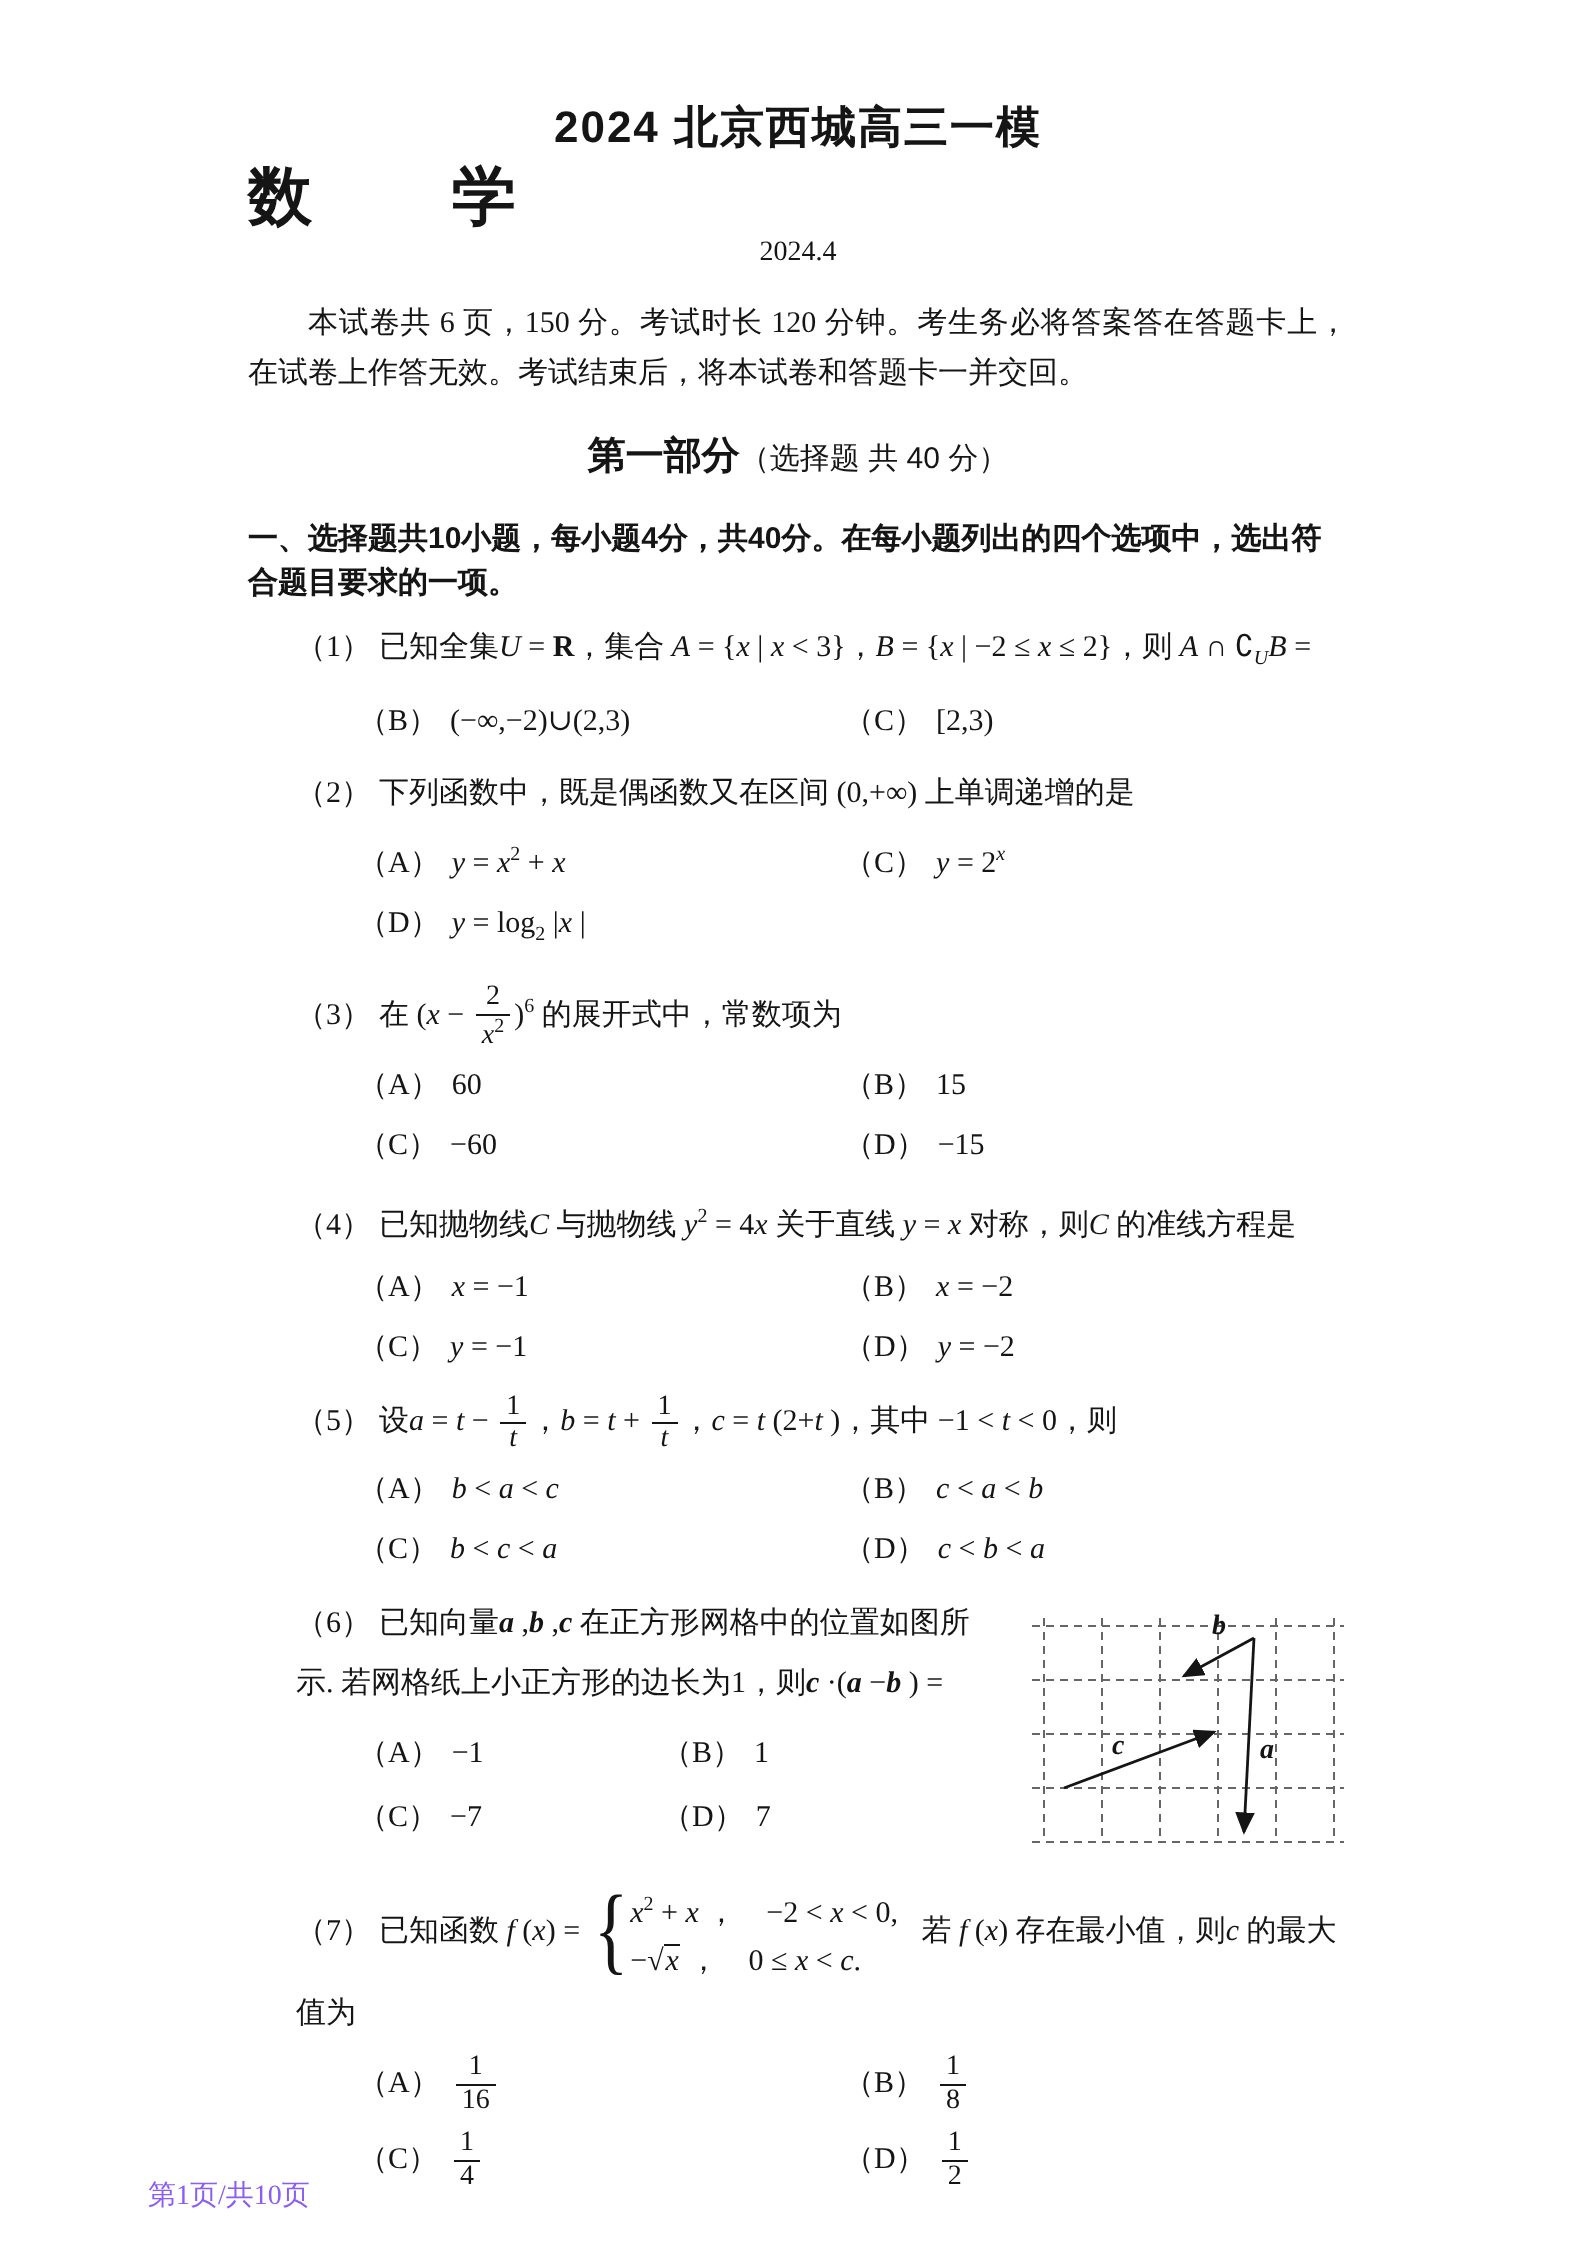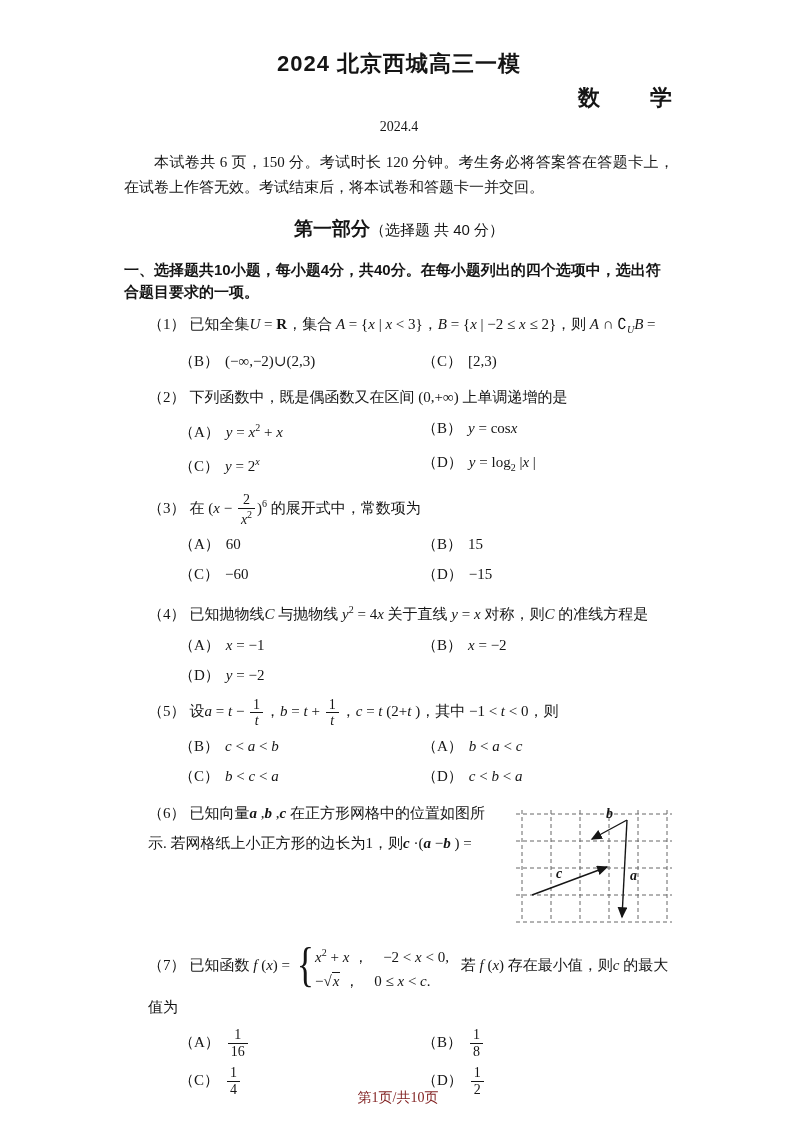--- a/index.html
+++ b/index.html
@@ -11,21 +11,21 @@
     color:#151515;
     font-family:"Liberation Serif","DejaVu Serif",serif;
     font-size:15px;
     box-sizing:border-box;
     padding:50px 58px 0 62px;
     overflow:hidden;
   }
   .hei { font-family:"Liberation Sans","DejaVu Sans",sans-serif; font-weight:bold; }
 
   .title1 { text-align:center; font-size:22px; line-height:28px; letter-spacing:1px; }
-  .title2 { text-align:right; font-size:22px; line-height:34px; margin-top:3px; letter-spacing:2px; }
+  .title2 { text-align:left; font-size:32px; line-height:34px; margin-top:3px; letter-spacing:2px; }
   .date   { text-align:center; font-size:14px; line-height:18px; margin-top:3px; }
 
   .intro {
     margin-top:14px;
     line-height:25px;
     text-indent:2em;
     text-align:justify;
   }
 
   .section-head { text-align:center; margin-top:11px; line-height:28px; }
@@ -86,24 +86,24 @@
   .q6-left { width:470px; }
   .q6-left .q-stem { line-height:30px; }
   .q6-left .options { grid-template-columns:152px 1fr; margin-top:4px; }
   .q6-left .opt { line-height:32px; }
   .q6-fig { margin-left:14px; margin-top:2px; }
 
   .q7 .options .opt { line-height:38px; }
 
   .footer {
     position:absolute;
-    bottom:16px; left:2px; right:0;
-    text-align:center;
+    bottom:16px; left:12px; right:0;
+    text-align:left;
     font-size:14px;
-    color:#7f1d1d;
+    color:#8b5cf6;
   }
 </style>
 </head>
 <body>
 
 <div class="page">
 
   <div class="title1 hei">2024 北京西城高三一模</div>
   <div class="title2 hei">数　　学</div>
   <div class="date">2024.4</div>
@@ -125,21 +125,20 @@
       <span class="opt"><span class="opt-label">（C）</span><span class="opt-text">[2,3)</span></span>
     </div>
   </div>
 
   <div class="question">
     <div class="q-stem">
       <span class="q-num">（2）</span><span class="q-text">下列函数中，既是偶函数又在区间 (0,+∞) 上单调递增的是</span>
     </div>
     <div class="options">
       <span class="opt"><span class="opt-label">（A）</span><span class="opt-text"><i>y</i> = <i>x</i><sup>2</sup> + <i>x</i></span></span>
-      <span class="opt"><span class="opt-label">（B）</span><span class="opt-text"><i>y</i> = cos<i>x</i></span></span>
       <span class="opt"><span class="opt-label">（C）</span><span class="opt-text"><i>y</i> = 2<sup><i>x</i></sup></span></span>
       <span class="opt"><span class="opt-label">（D）</span><span class="opt-text"><i>y</i> = log<sub>2</sub> |<i>x</i> |</span></span>
     </div>
   </div>
 
   <div class="question">
     <div class="q-stem">
       <span class="q-num">（3）</span><span class="q-text">在 (<i>x</i> − <span class="frac">
             <span class="num">2</span>
             <span class="den"><i>x</i><sup>2</sup></span>
@@ -153,47 +152,54 @@
     </div>
   </div>
 
   <div class="question">
     <div class="q-stem">
       <span class="q-num">（4）</span><span class="q-text">已知抛物线<i>C</i> 与抛物线 <i>y</i><sup>2</sup> = 4<i>x</i> 关于直线 <i>y</i> = <i>x</i> 对称，则<i>C</i> 的准线方程是</span>
     </div>
     <div class="options">
       <span class="opt"><span class="opt-label">（A）</span><span class="opt-text"><i>x</i> = −1</span></span>
       <span class="opt"><span class="opt-label">（B）</span><span class="opt-text"><i>x</i> = −2</span></span>
+      <span class="opt"><span class="opt-label">（C）</span><span class="opt-text"><i>y</i> = −1</span></span>
       <span class="opt"><span class="opt-label">（D）</span><span class="opt-text"><i>y</i> = −2</span></span>
     </div>
   </div>
 
   <div class="question">
     <div class="q-stem">
       <span class="q-num">（5）</span><span class="q-text">设<i>a</i> = <i>t</i> − <span class="frac">
             <span class="num">1</span>
             <span class="den"><i>t</i></span>
           </span>，<i>b</i> = <i>t</i> + <span class="frac">
             <span class="num">1</span>
             <span class="den"><i>t</i></span>
           </span>，<i>c</i> = <i>t</i> (2+<i>t</i> )，其中 −1 &lt; <i>t</i> &lt; 0，则</span>
     </div>
     <div class="options">
+      <span class="opt"><span class="opt-label">（A）</span><span class="opt-text"><i>b</i> &lt; <i>a</i> &lt; <i>c</i></span></span>
       <span class="opt"><span class="opt-label">（B）</span><span class="opt-text"><i>c</i> &lt; <i>a</i> &lt; <i>b</i></span></span>
-      <span class="opt"><span class="opt-label">（A）</span><span class="opt-text"><i>b</i> &lt; <i>a</i> &lt; <i>c</i></span></span>
       <span class="opt"><span class="opt-label">（C）</span><span class="opt-text"><i>b</i> &lt; <i>c</i> &lt; <i>a</i></span></span>
       <span class="opt"><span class="opt-label">（D）</span><span class="opt-text"><i>c</i> &lt; <i>b</i> &lt; <i>a</i></span></span>
     </div>
   </div>
 
   <div class="question">
     <div class="q6-wrap">
       <div class="q6-left">
         <div class="q-stem">
           <span class="q-num">（6）</span><span class="q-text">已知向量<b><i>a</i></b> ,<b><i>b</i></b> ,<b><i>c</i></b> 在正方形网格中的位置如图所示. 若网格纸上小正方形的边长为1，则<b><i>c</i></b> ·(<b><i>a</i></b> −<b><i>b</i></b> ) =</span>
+        </div>
+        <div class="options">
+          <span class="opt"><span class="opt-label">（A）</span><span class="opt-text">−1</span></span>
+          <span class="opt"><span class="opt-label">（B）</span><span class="opt-text">1</span></span>
+          <span class="opt"><span class="opt-label">（C）</span><span class="opt-text">−7</span></span>
+          <span class="opt"><span class="opt-label">（D）</span><span class="opt-text">7</span></span>
         </div>
       </div>
       <div class="q6-fig">
         <svg width="160" height="130" viewBox="0 0 160 130">
           <defs>
             <marker id="ah" markerWidth="9" markerHeight="8" refX="7" refY="3.5" orient="auto">
               <path d="M0,0 L8,3.5 L0,7 z" fill="#151515"></path>
             </marker>
           </defs>
           <g stroke="#666" stroke-width="1" stroke-dasharray="4 3">

